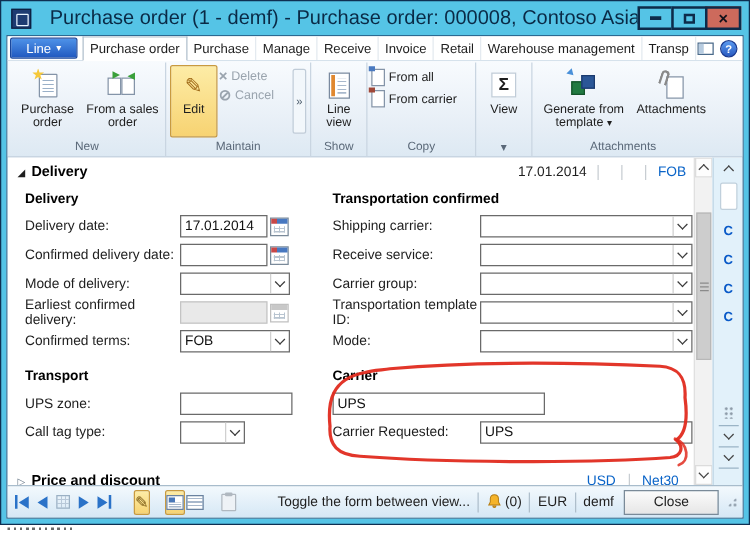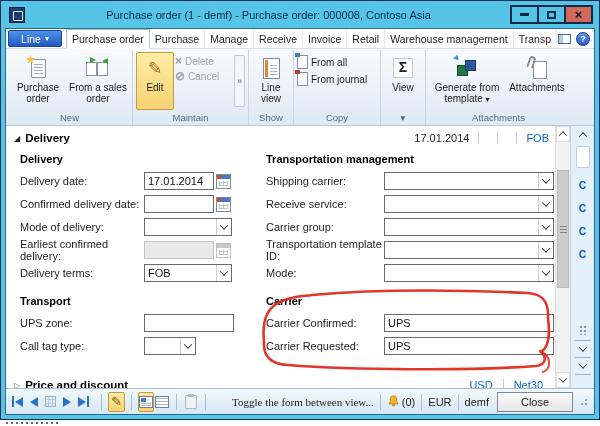--- a/index.html
+++ b/index.html
@@ -9,21 +9,21 @@
 
   
   .window{position:absolute;left:0;top:0;width:600px;height:420px;background:#55c4e6;border:1px solid #0e2f52;padding:0 4px 4px 4px;}
   .desktop-strip{position:absolute;left:0;right:0;bottom:0;height:6px;background:#fff;}
   .desktop-strip::before{content:"";position:absolute;left:6px;top:2px;width:52px;height:2px;background:repeating-linear-gradient(90deg,#6a6a6a 0 2px,transparent 2px 5px);}
 
   
   .titlebar{height:27px;display:flex;align-items:center;padding:0 2px;}
   .app-icon{width:16px;height:16px;background:#1d3b72;border:1px solid #0c2142;margin-left:2px;position:relative;flex:0 0 auto;}
   .app-icon::after{content:"";position:absolute;left:3px;top:3px;width:8px;height:8px;border:1.5px solid #e8f4ff;border-radius:1px;}
-  .title{flex:1;text-align:center;font-size:11px;color:#0a2a46;white-space:nowrap;overflow:hidden;}
+  .title{flex:1;text-align:right;font-size:16px;color:#0a2a46;white-space:nowrap;overflow:hidden;}
   .win-controls{display:flex;flex:0 0 auto;}
   .win-btn{width:29px;height:19px;border:2px solid #0d2b4a;display:flex;align-items:center;justify-content:center;margin-left:-2px;background:#55c4e6;}
   .win-btn.close{background:#cd6a5c;color:#12111a;font-size:13px;font-weight:bold;line-height:1;}
   .glyph-min{width:9px;height:3px;background:#0d2b4a;}
   .glyph-max{width:9px;height:8px;border:2px solid #0d2b4a;background:transparent;}
 
   
   .client{height:387px;border:1px solid #2b6a92;background:#ffffff;display:flex;flex-direction:column;overflow:hidden;}
 
   
@@ -159,21 +159,21 @@
   .sb-btn{height:20px;border:1px solid transparent;border-radius:2px;display:flex;align-items:center;justify-content:center;}
   .sb-btn.hl{background:linear-gradient(#fdeca6,#f7d372);border-color:#c89a40;}
   .sb-pencil{width:24px;font-size:13px;color:#7a5a14;}
   .view-ic1{width:14px;height:12px;border:1px solid #6a82a0;background:#fff;position:relative;}
   .view-ic1::before{content:"";position:absolute;left:1px;top:1px;width:5px;height:4px;background:#4a78b8;}
   .view-ic1::after{content:"";position:absolute;left:1px;right:1px;bottom:1px;height:4px;background:repeating-linear-gradient(0deg,#a8b8cc 0 1px,transparent 1px 2px);}
   .view-ic2{width:14px;height:12px;border:1px solid #6a82a0;background:repeating-linear-gradient(0deg,#fff 0 2px,#a8b8cc 2px 3px);}
   .sb-btn.plain{width:22px;}
   .clip-ic{width:12px;height:14px;border:1px solid #b0b8c0;background:#eef2f6;position:relative;border-radius:1px;}
   .clip-ic::before{content:"";position:absolute;left:2px;top:-2px;width:6px;height:3px;background:#b0b8c0;border-radius:1px;}
-  .toggle-text{margin-left:20px;white-space:nowrap;font-family:Liberation Serif, serif;}
+  .toggle-text{margin-left:20px;white-space:nowrap;}
   .sb-right{margin-left:auto;display:flex;align-items:center;}
   .notif{display:flex;align-items:center;gap:2px;}
   .close-btn{width:76px;height:20px;border:1px solid #7a8a98;background:linear-gradient(#fbfbfb,#e6e6e6);display:flex;align-items:center;justify-content:center;font-size:11px;margin:0 4px 0 8px;}
   .grip{width:9px;height:9px;background-image:radial-gradient(#8a98a6 1px,transparent 1.2px);background-size:4px 4px;background-position:bottom right;clip-path:polygon(100% 0,100% 100%,0 100%);margin-left:2px;}
 
   
   .annotation{position:absolute;left:0;top:0;pointer-events:none;z-index:60;}
 </style>
 </head>
 <body>
@@ -290,21 +290,21 @@
                     <span class="mini-doc" style="position:static;display:block"></span>
                     <span style="position:absolute;left:-2px;top:-2px;width:5px;height:4px;background:#4a7ac0"></span>
                   </span>
                 <span>From all</span>
               </div>
               <div class="rbtn-sm">
                 <span style="position:relative">
                     <span class="mini-doc" style="position:static;display:block"></span>
                     <span style="position:absolute;left:-2px;top:-2px;width:5px;height:4px;background:#a04838"></span>
                   </span>
-                <span>From journal</span>
+                <span>From carrier</span>
               </div>
             </div>
           </div>
           <div class="rlabel">Copy</div>
         </div>
 
         <div class="rgroup">
           <div class="rbtns">
             <div class="rbtn-lg narrow">
               <span class="ric">
@@ -386,21 +386,21 @@
                           <i class="chev"></i>
                         </span>
                     </div>
                   </div>
                   <div class="frow">
                     <span class="flabel">Earliest confirmed delivery:</span>
                     <input class="fin w70 dis" disabled="" value="" style="">
                     <span class="cal dis"></span>
                   </div>
                   <div class="frow">
-                    <span class="flabel">Delivery terms:</span>
+                    <span class="flabel">Confirmed terms:</span>
                     <div class="combo w88">
                       <span class="cval">FOB</span>
                       <span class="dd">
                           <i class="chev"></i>
                         </span>
                     </div>
                   </div>
 
                   <div class="subhdr mt">Transport</div>
                   <div class="frow">
@@ -412,21 +412,21 @@
                     <div class="combo w52">
                       <span class="cval"></span>
                       <span class="dd">
                           <i class="chev"></i>
                         </span>
                     </div>
                   </div>
                 </div>
 
                 <div class="colR">
-                  <div class="subhdr">Transportation management</div>
+                  <div class="subhdr">Transportation confirmed</div>
 
                   <div class="frow">
                     <span class="flabel">Shipping carrier:</span>
                     <div class="combo w170">
                       <span class="cval"></span>
                       <span class="dd">
                           <i class="chev"></i>
                         </span>
                     </div>
                   </div>
@@ -462,21 +462,20 @@
                     <div class="combo w170">
                       <span class="cval"></span>
                       <span class="dd">
                           <i class="chev"></i>
                         </span>
                     </div>
                   </div>
 
                   <div class="subhdr mt">Carrier</div>
                   <div class="frow">
-                    <span class="flabel">Carrier Confirmed:</span>
                     <input class="fin w170" value="UPS" style="">
                   </div>
                   <div class="frow">
                     <span class="flabel">Carrier Requested:</span>
                     <input class="fin w170" value="UPS" style="">
                   </div>
                 </div>
               </div>
 
               <div class="price-row">

